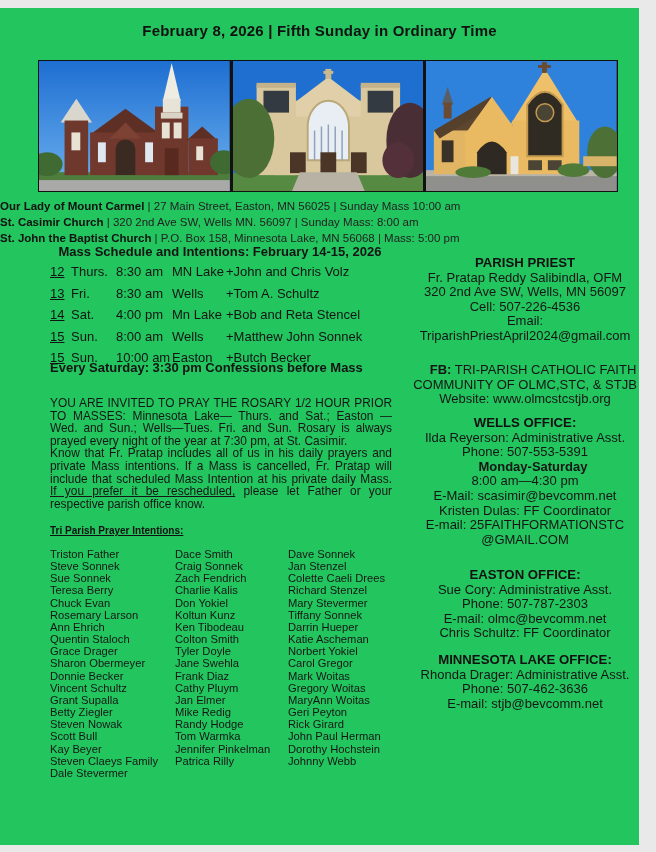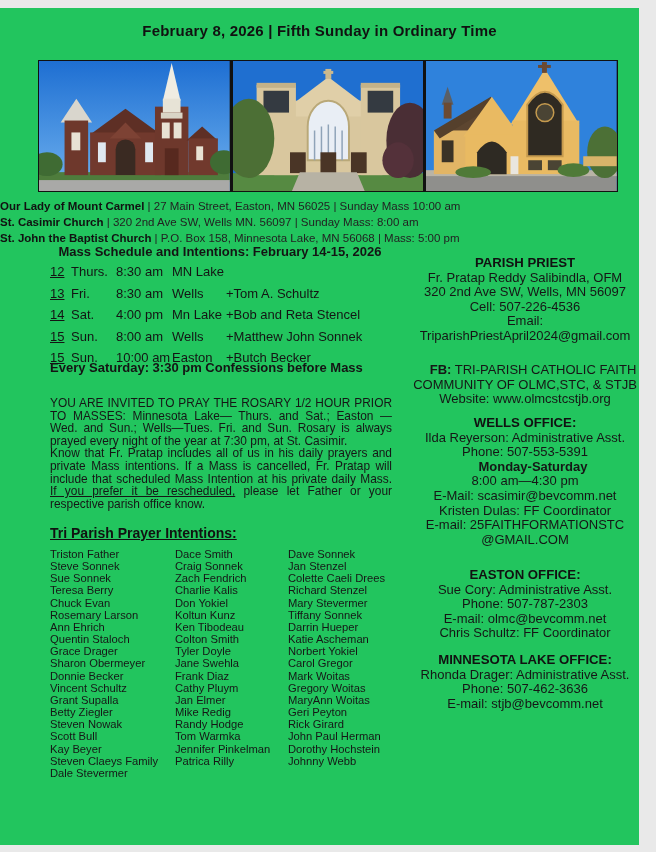--- a/index.html
+++ b/index.html
@@ -49,21 +49,21 @@
     position:absolute;top:116px;left:2px;font-weight:bold;font-size:13px;color:#141414;
   }
   .rosary{
     position:absolute;top:153px;left:2px;width:342px;
     font-size:11.9px;line-height:12.6px;text-align:justify;color:#161616;
   }
   .rosary p{margin:0;}
   .rosary .ul{text-decoration:underline;}
   .tri-heading{
     position:absolute;top:281px;left:2px;
-    font-weight:bold;font-size:14px;text-decoration:underline;color:#111;text-align:right;
+    font-weight:bold;font-size:10px;text-decoration:underline;color:#111;text-align:right;
   }
   .names{
     position:absolute;top:304px;left:2px;display:flex;
     font-size:11.2px;line-height:12.15px;color:#161616;
   }
   .names .ncol1{width:125px;}
   .names .ncol2{width:113px;}
   .names .ncol3{width:130px;}
   
   .right-col{position:absolute;left:405px;top:248px;width:238px;font-size:13px;line-height:14.6px;color:#161616;}
@@ -199,20 +199,21 @@
 
   <div class="left-col">
     <div class="sched-title">Mass Schedule and Intentions:  February 14-15,  2026</div>
 
     <div class="sched-rows">
       <div class="sched-row">
         <span class="d">12</span>
         <span>Thurs.</span>
         <span>8:30 am</span>
         <span>MN Lake</span>
+        <span>+John and Chris Volz</span>
       </div>
       <div class="sched-row">
         <span class="d">13</span>
         <span>Fri.</span>
         <span>8:30 am</span>
         <span>Wells</span>
         <span>+Tom A. Schultz</span>
       </div>
       <div class="sched-row">
         <span class="d">14</span>

